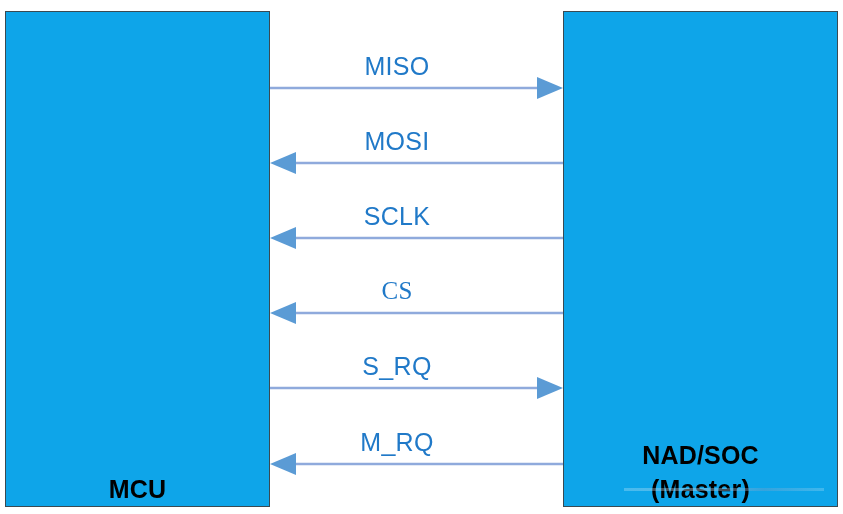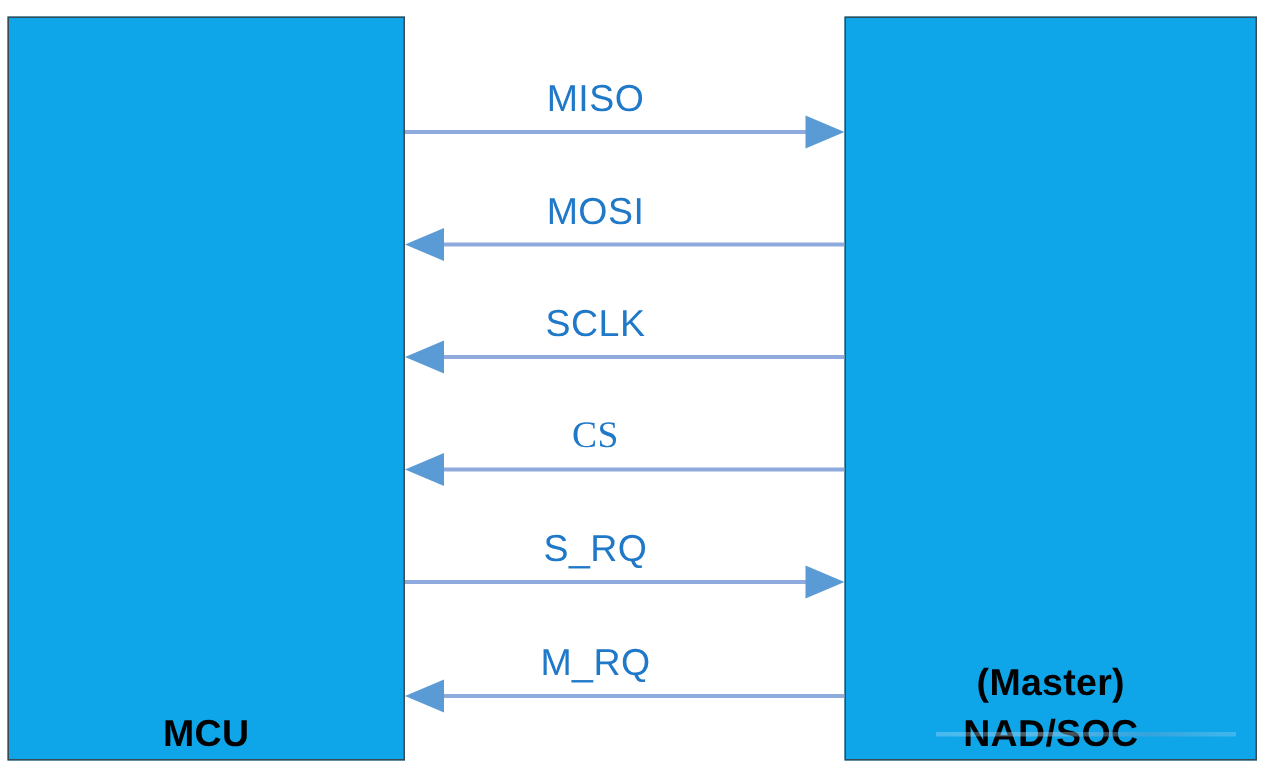--- a/index.html
+++ b/index.html
@@ -84,22 +84,22 @@
 </head>
 <body>
 
 <div id="canvas">
 
   <div class="block" id="block-left">
     <span class="block-line">MCU</span>
   </div>
 
   <div class="block" id="block-right">
+    <span class="block-line">NAD/SOC</span>
     <span class="block-line">(Master)</span>
-    <span class="block-line">NAD/SOC</span>
     <span class="artifact"></span>
   </div>
 
   <div id="signal-layer">
       <div class="signal" style="top: 88px;">
         <div class="sig-label" style="top: -36px;">MISO</div>
         <svg class="sig-svg" width="293" height="26" viewBox="0 0 293 26" style="top: -13px;">
           <line x1="0" y1="13" x2="269" y2="13" stroke="#8FAADC" stroke-width="2.6"></line>
           <polygon points="293,13 267,2 267,24" fill="#5B9BD5"></polygon>
         </svg>

